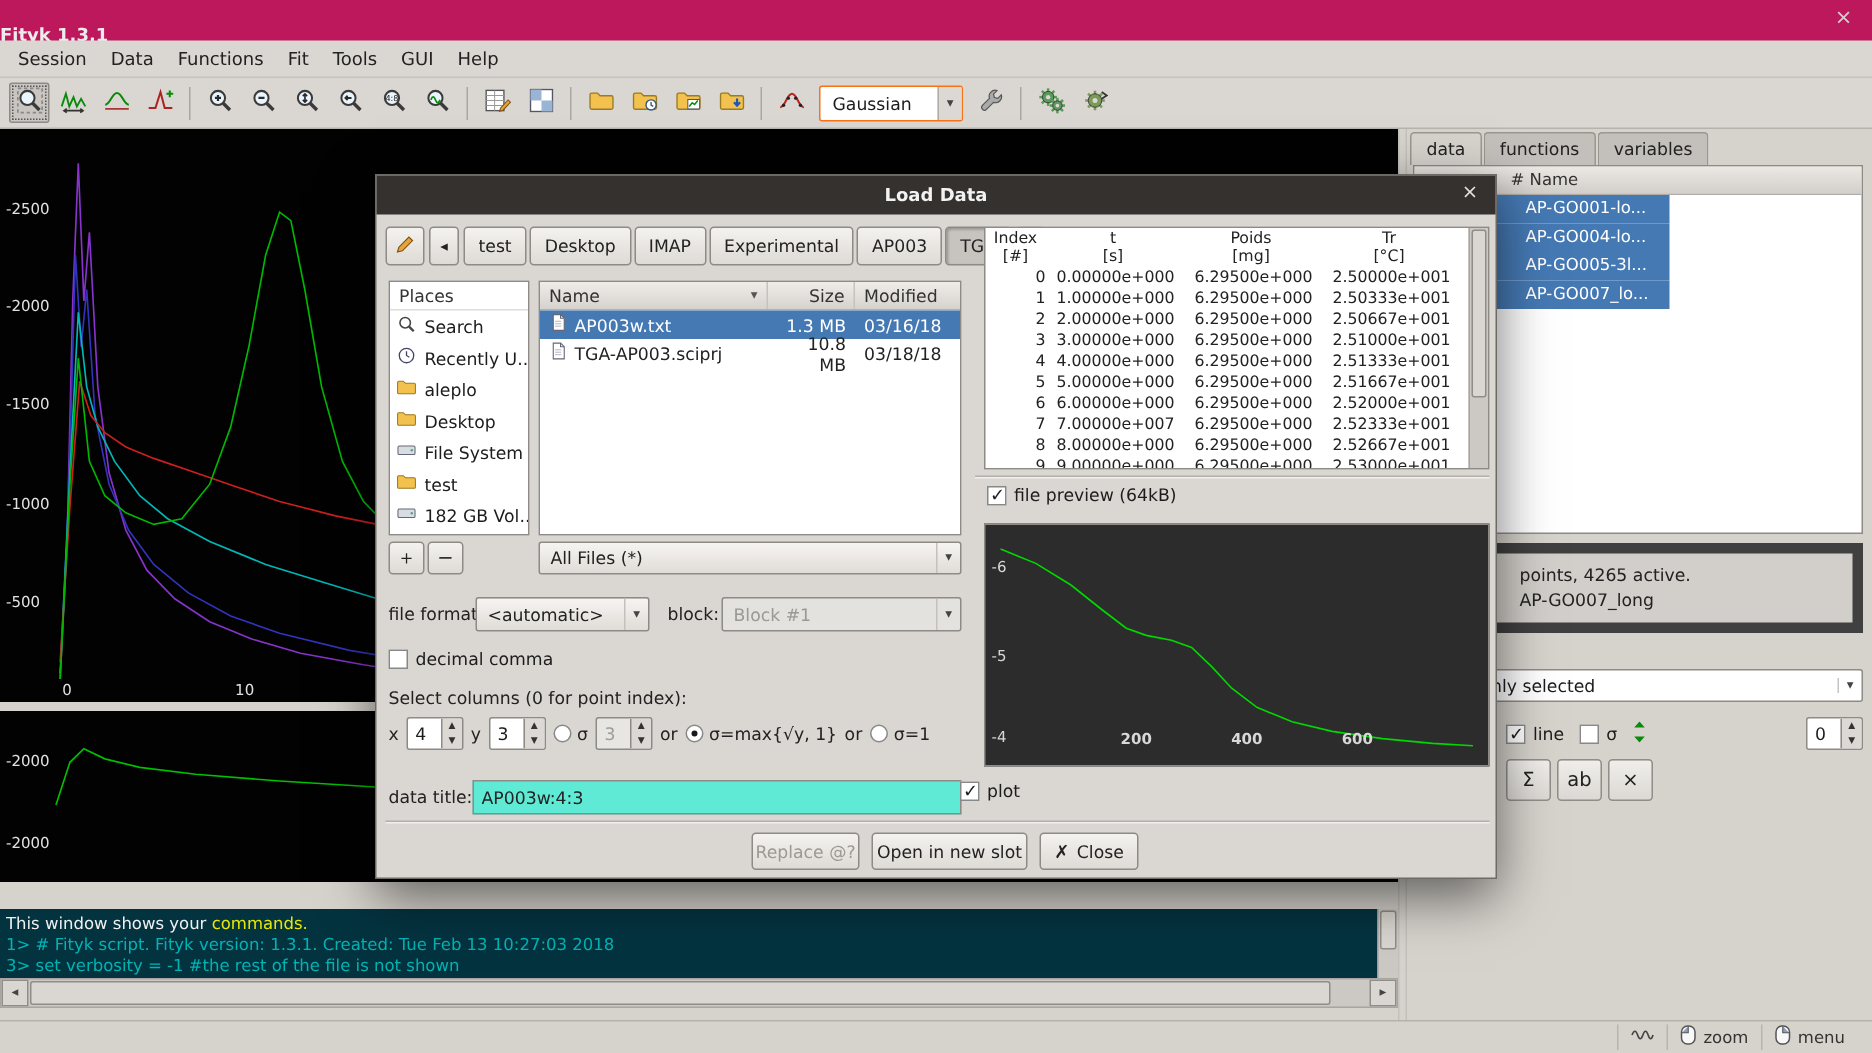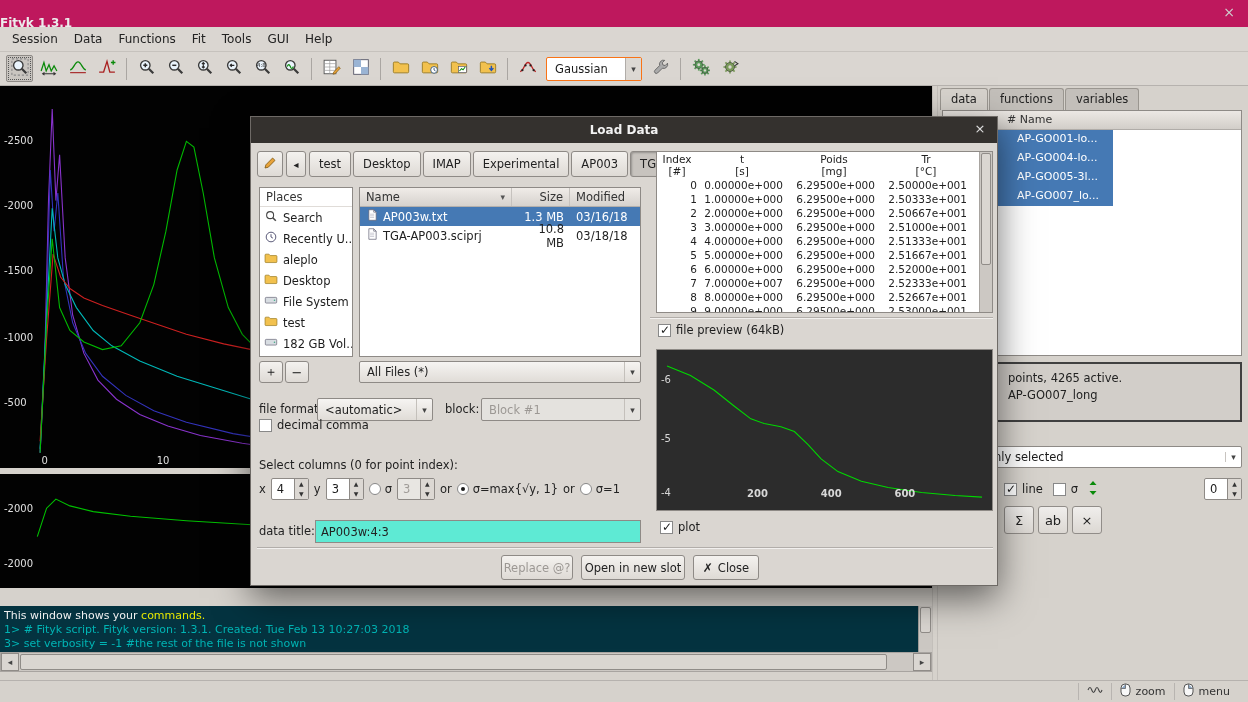--- a/index.html
+++ b/index.html
@@ -44,21 +44,21 @@
 .side-splitter{position:absolute;left:932px;top:0;width:6px;height:594px;background:#d6d2cc;border-left:1px solid #c4c0bb;border-right:1px solid #c4c0bb;}
 .sidebar{position:absolute;left:938px;top:0;width:310px;height:594px;background:#d6d2cc;}
 .tabs{position:absolute;left:2px;top:2px;height:22px;display:flex;gap:1px;}
 .tab{padding:3px 10px;background:#c3bfba;border:1px solid #9a9690;border-bottom:none;border-radius:3px 3px 0 0;font-size:11.5px;color:#222;}
 .tab.active{background:#d6d2cc;}
 .ds-list{position:absolute;left:4px;top:24px;width:300px;height:246px;background:#fff;border:1px solid #8e8a86;overflow:hidden;}
 .ds-header{height:19px;background:linear-gradient(#ece8e4,#d2cec9);border-bottom:1px solid #b0aca8;font-size:11px;padding:2px 6px 0 64px;color:#333;}
 .ds-row{height:19px;position:relative;font-size:11px;color:#fff;}
 .ds-row .sel{position:absolute;left:0;top:0;bottom:0;width:170px;background:#4579b4;}
 .ds-row .nm{position:absolute;left:74px;top:2px;white-space:nowrap;}
-.info-box{position:absolute;left:6px;top:276px;width:298px;height:60px;border:2px solid #404040;background:#d2cec9;font-size:11.5px;padding:6px 4px 0 62px;line-height:17px;color:#222;}
+.info-box{position:absolute;left:6px;top:276px;width:298px;height:60px;border:7px solid #404040;background:#d2cec9;font-size:11.5px;padding:6px 4px 0 62px;line-height:17px;color:#222;}
 .side-combo{position:absolute;left:4px;top:360px;width:300px;height:22px;background:#fff;border:1px solid #8e8a86;border-radius:2px;display:flex;align-items:center;padding-left:44px;font-size:11.5px;}
 .side-combo .arrow{margin-left:auto;width:16px;text-align:center;color:#444;font-size:9px;border-left:1px solid #c8c4c0;}
 .side-row{position:absolute;left:66px;top:392px;width:238px;height:22px;display:flex;align-items:center;gap:10px;font-size:11.5px;}
 .side-row .spin{margin-left:auto;}
 .side-buttons{position:absolute;left:66px;top:420px;display:flex;gap:4px;}
 .icon-btn{width:30px;height:28px;background:linear-gradient(#f0eeec,#dcd8d3);border:1px solid #918d89;border-radius:3px;display:flex;align-items:center;justify-content:center;font-size:13px;color:#222;}
 
 .statusbar{position:absolute;left:0;bottom:0;width:1248px;height:22px;background:#d6d2cc;border-top:1px solid #b6b2ae;display:flex;align-items:center;justify-content:flex-end;padding-right:10px;font-size:11px;color:#333;}
 .sb-seg{display:flex;align-items:center;gap:5px;padding:1px 8px;border-left:1px solid #b8b4b0;height:17px;}
 
@@ -106,39 +106,39 @@
 .fl-row .c{padding:0 6px;}
 .fl-row .c-name{justify-content:flex-start;gap:4px;}
 .fl-row .c-size{text-align:right;}
 .fl-row.selected{background:#4579b4;color:#fff;}
 .filtercombo{position:absolute;left:108px;top:218px;width:282px;height:22px;}
 .lbl{font-size:11.5px;color:#222;}
 .lbl-fileformat{position:absolute;left:8px;top:259px;}
 .combo-fileformat{position:absolute;left:66px;top:255px;width:116px;height:23px;}
 .lbl-block{position:absolute;left:194px;top:259px;}
 .combo-block{position:absolute;left:230px;top:255px;width:160px;height:23px;}
-.chk-decimal{position:absolute;left:8px;top:275px;}
+.chk-decimal{position:absolute;left:8px;top:289px;}
 .lbl-selectcols{position:absolute;left:8px;top:315px;}
 .cols-row{position:absolute;left:8px;top:334px;width:386px;height:24px;display:flex;align-items:center;gap:5px;}
 .lbl-datatitle{position:absolute;left:8px;top:381px;}
 .input-datatitle{position:absolute;left:64px;top:377px;width:326px;height:23px;}
 .ptable{position:absolute;left:405px;top:8px;width:337px;height:162px;background:#fff;border:1px solid #8e8a86;overflow:hidden;font-size:10.5px;color:#222;}
 .pt-head{display:flex;height:26px;}
 .pt-head .hc{text-align:center;line-height:12px;padding-top:1px;}
 .pt-row{display:flex;height:14px;line-height:14px;}
 .pt-c0{width:44px;text-align:right;padding-right:4px;}
 .pt-c1,.pt-c2,.pt-c3{width:92px;text-align:right;padding-right:10px;}
 .pt-scroll{position:absolute;right:0;top:0;bottom:0;width:13px;background:#ccc8c3;border-left:1px solid #a8a4a0;}
 .pt-scroll .vhandle{height:112px;}
 .groove1{position:absolute;left:399px;top:174px;width:343px;border-top:1px solid #b2aeaa;border-bottom:1px solid #f2f0ee;}
 .chk-preview{position:absolute;left:407px;top:180px;}
 .pplot{position:absolute;left:405px;top:206px;width:337px;height:162px;background:#2c2c2c;border:1px solid #8e8a86;}
 .pplot .ytick{color:#d8d8d8;}
 .pplot .xtick{color:#d8d8d8;bottom:11px;font-weight:bold;}
-.chk-plot{position:absolute;left:409px;top:377px;}
+.chk-plot{position:absolute;left:389px;top:377px;}
 .groove2{position:absolute;left:6px;top:404px;width:736px;border-top:1px solid #b2aeaa;border-bottom:1px solid #f2f0ee;}
 .btn-replace{position:absolute;left:250px;top:412px;width:72px;height:25px;}
 .btn-open{position:absolute;left:330px;top:412px;width:104px;height:25px;}
 .btn-close{position:absolute;left:442px;top:412px;width:66px;height:25px;}
 .x-glyph{font-weight:bold;font-size:12px;}
 </style>
 </head>
 <body>
 
 <div class="screen">

